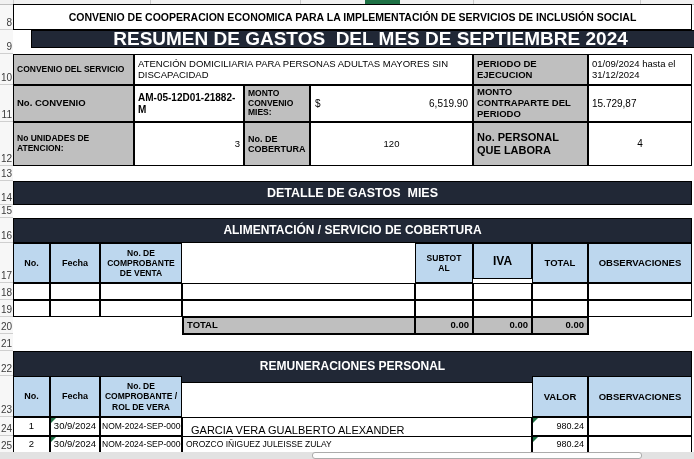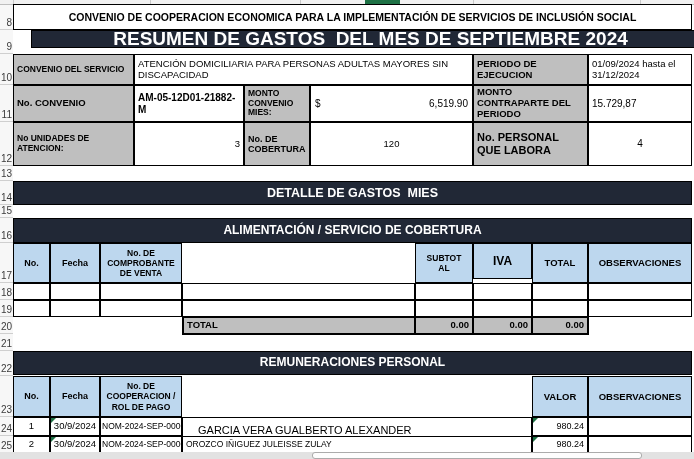--- a/index.html
+++ b/index.html
@@ -122,35 +122,35 @@
   <div class="cell" style="left:473px;top:300px;width:59px;height:17px"></div>
   <div class="cell" style="left:532px;top:300px;width:56px;height:17px"></div>
   <div class="cell" style="left:588px;top:300px;width:104px;height:17px"></div>
 
   <div class="cell bold" style="left:182px;top:317px;width:233px;height:17px;background:#BFBFBF;padding:0 4px;font-size:9.5px">TOTAL</div>
   <div class="cell num bold" style="left:415px;top:317px;width:58px;height:17px;background:#BFBFBF;font-size:9.5px">0.00</div>
   <div class="cell num bold" style="left:473px;top:317px;width:59px;height:17px;background:#BFBFBF;font-size:9.5px">0.00</div>
   <div class="cell num bold" style="left:532px;top:317px;width:56px;height:17px;background:#BFBFBF;font-size:9.5px">0.00</div>
   <div class="totline"></div>
 
-  <div class="cell banner" style="left:13px;top:351px;width:679px;height:24px;font-size:12px">REMUNERACIONES PERSONAL</div>
+  <div class="cell banner" style="left:13px;top:351px;width:679px;height:32px;font-size:12px">REMUNERACIONES PERSONAL</div>
 
   <div class="cell hdr" style="left:13px;top:376px;width:37px;height:41px;font-size:9px">No.</div>
   <div class="cell hdr" style="left:50px;top:376px;width:50px;height:41px;font-size:9px">Fecha</div>
-  <div class="cell hdr" style="left:100px;top:376px;width:82px;height:41px">No. DE COOPERACION / ROL DE PAGO</div>
+  <div class="cell hdr" style="left:100px;top:376px;width:82px;height:41px">No. DE COMPROBANTE / ROL DE VERA</div>
   <div class="cell hdr" style="left:532px;top:376px;width:56px;height:41px;font-size:9.5px">VALOR</div>
   <div class="cell hdr" style="left:588px;top:376px;width:104px;height:41px;font-size:9.5px">OBSERVACIONES</div>
 
   <div class="cell ctr" style="left:13px;top:417px;width:37px;height:19px">1</div>
   <div class="cell ctr" style="left:50px;top:417px;width:50px;height:19px">
     <span class="tri"></span>
     <span style="width:100%;text-align:center">30/9/2024</span>
   </div>
   <div class="cell" style="left:100px;top:417px;width:82px;height:19px;white-space:nowrap;font-size:8.5px;padding-left:1px">NOM-2024-SEP-00003</div>
-  <div class="cell" style="left:182px;top:417px;width:350px;height:26px;font-size:11px;padding:0 15px;white-space:nowrap">GARCIA VERA GUALBERTO ALEXANDER</div>
+  <div class="cell" style="left:182px;top:417px;width:350px;height:26px;font-size:11px;padding:0 8px;white-space:nowrap">GARCIA VERA GUALBERTO ALEXANDER</div>
   <div class="cell num" style="left:532px;top:417px;width:56px;height:19px;font-size:9px">
     <span class="tri"></span>
     <span>980.24</span>
   </div>
   <div class="cell" style="left:588px;top:417px;width:104px;height:19px"></div>
 
   <div class="cell ctr" style="left:13px;top:436px;width:37px;height:17px">2</div>
   <div class="cell ctr" style="left:50px;top:436px;width:50px;height:17px">
     <span class="tri"></span>
     <span style="width:100%;text-align:center">30/9/2024</span>

